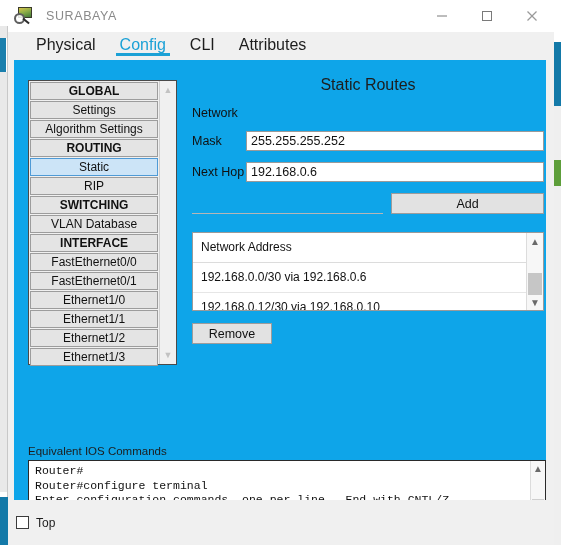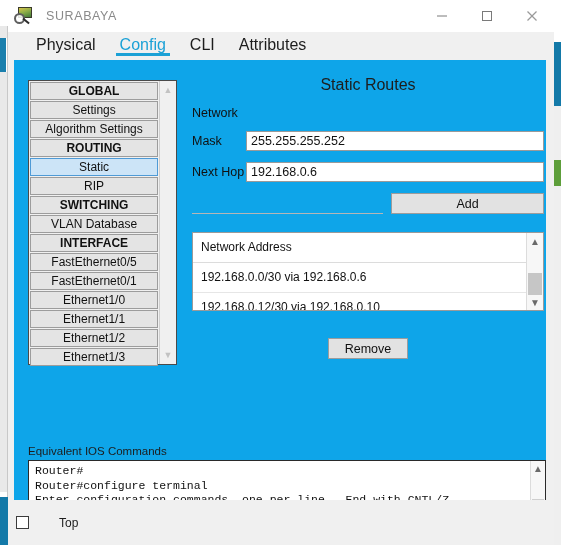--- a/index.html
+++ b/index.html
@@ -313,22 +313,22 @@
   #routes-scroll .arrow.down { bottom: 1px; }
   #routes-scroll .thumb {
     position: absolute;
     left: 1px; right: 1px;
     top: 40px;
     height: 22px;
     background: #c6c6c6;
   }
   #remove-row {
     display: flex;
-    justify-content: center;
-    margin-top: 27px;
+    justify-content: flex-start;
+    margin-top: 12px;
   }
   #remove-button { width: 80px; }
 
   
   #ios-section {
     position: absolute;
     left: 14px;
     top: 385px;
     width: 518px;
   }
@@ -386,21 +386,20 @@
     position: absolute;
     left: 0;
     bottom: 0;
     width: 546px;
     height: 45px;
     background: #f0f0f0;
     display: flex;
     align-items: center;
     padding-left: 8px;
     box-sizing: border-box;
-    gap: 23px;
   }
   #top-checkbox {
     width: 13px;
     height: 13px;
     border: 1px solid #3c3c3c;
     background: #ffffff;
     box-sizing: border-box;
     margin-right: 7px;
     flex: none;
   }
@@ -479,21 +478,21 @@
         <div id="sidebar-list">
           <div class="side-item header">GLOBAL</div>
           <div class="side-item">Settings</div>
           <div class="side-item">Algorithm Settings</div>
           <div class="side-item header">ROUTING</div>
           <div class="side-item selected">Static</div>
           <div class="side-item">RIP</div>
           <div class="side-item header">SWITCHING</div>
           <div class="side-item">VLAN Database</div>
           <div class="side-item header">INTERFACE</div>
-          <div class="side-item">FastEthernet0/5</div>
+          <div class="side-item">FastEthernet0/0</div>
           <div class="side-item">FastEthernet0/1</div>
           <div class="side-item">Ethernet1/0</div>
           <div class="side-item">Ethernet1/1</div>
           <div class="side-item">Ethernet1/2</div>
           <div class="side-item">Ethernet1/3</div>
         </div>
         <div id="sidebar-scroll">
           <div class="arrow up">▲</div>
           <div class="arrow down">▼</div>
         </div>

